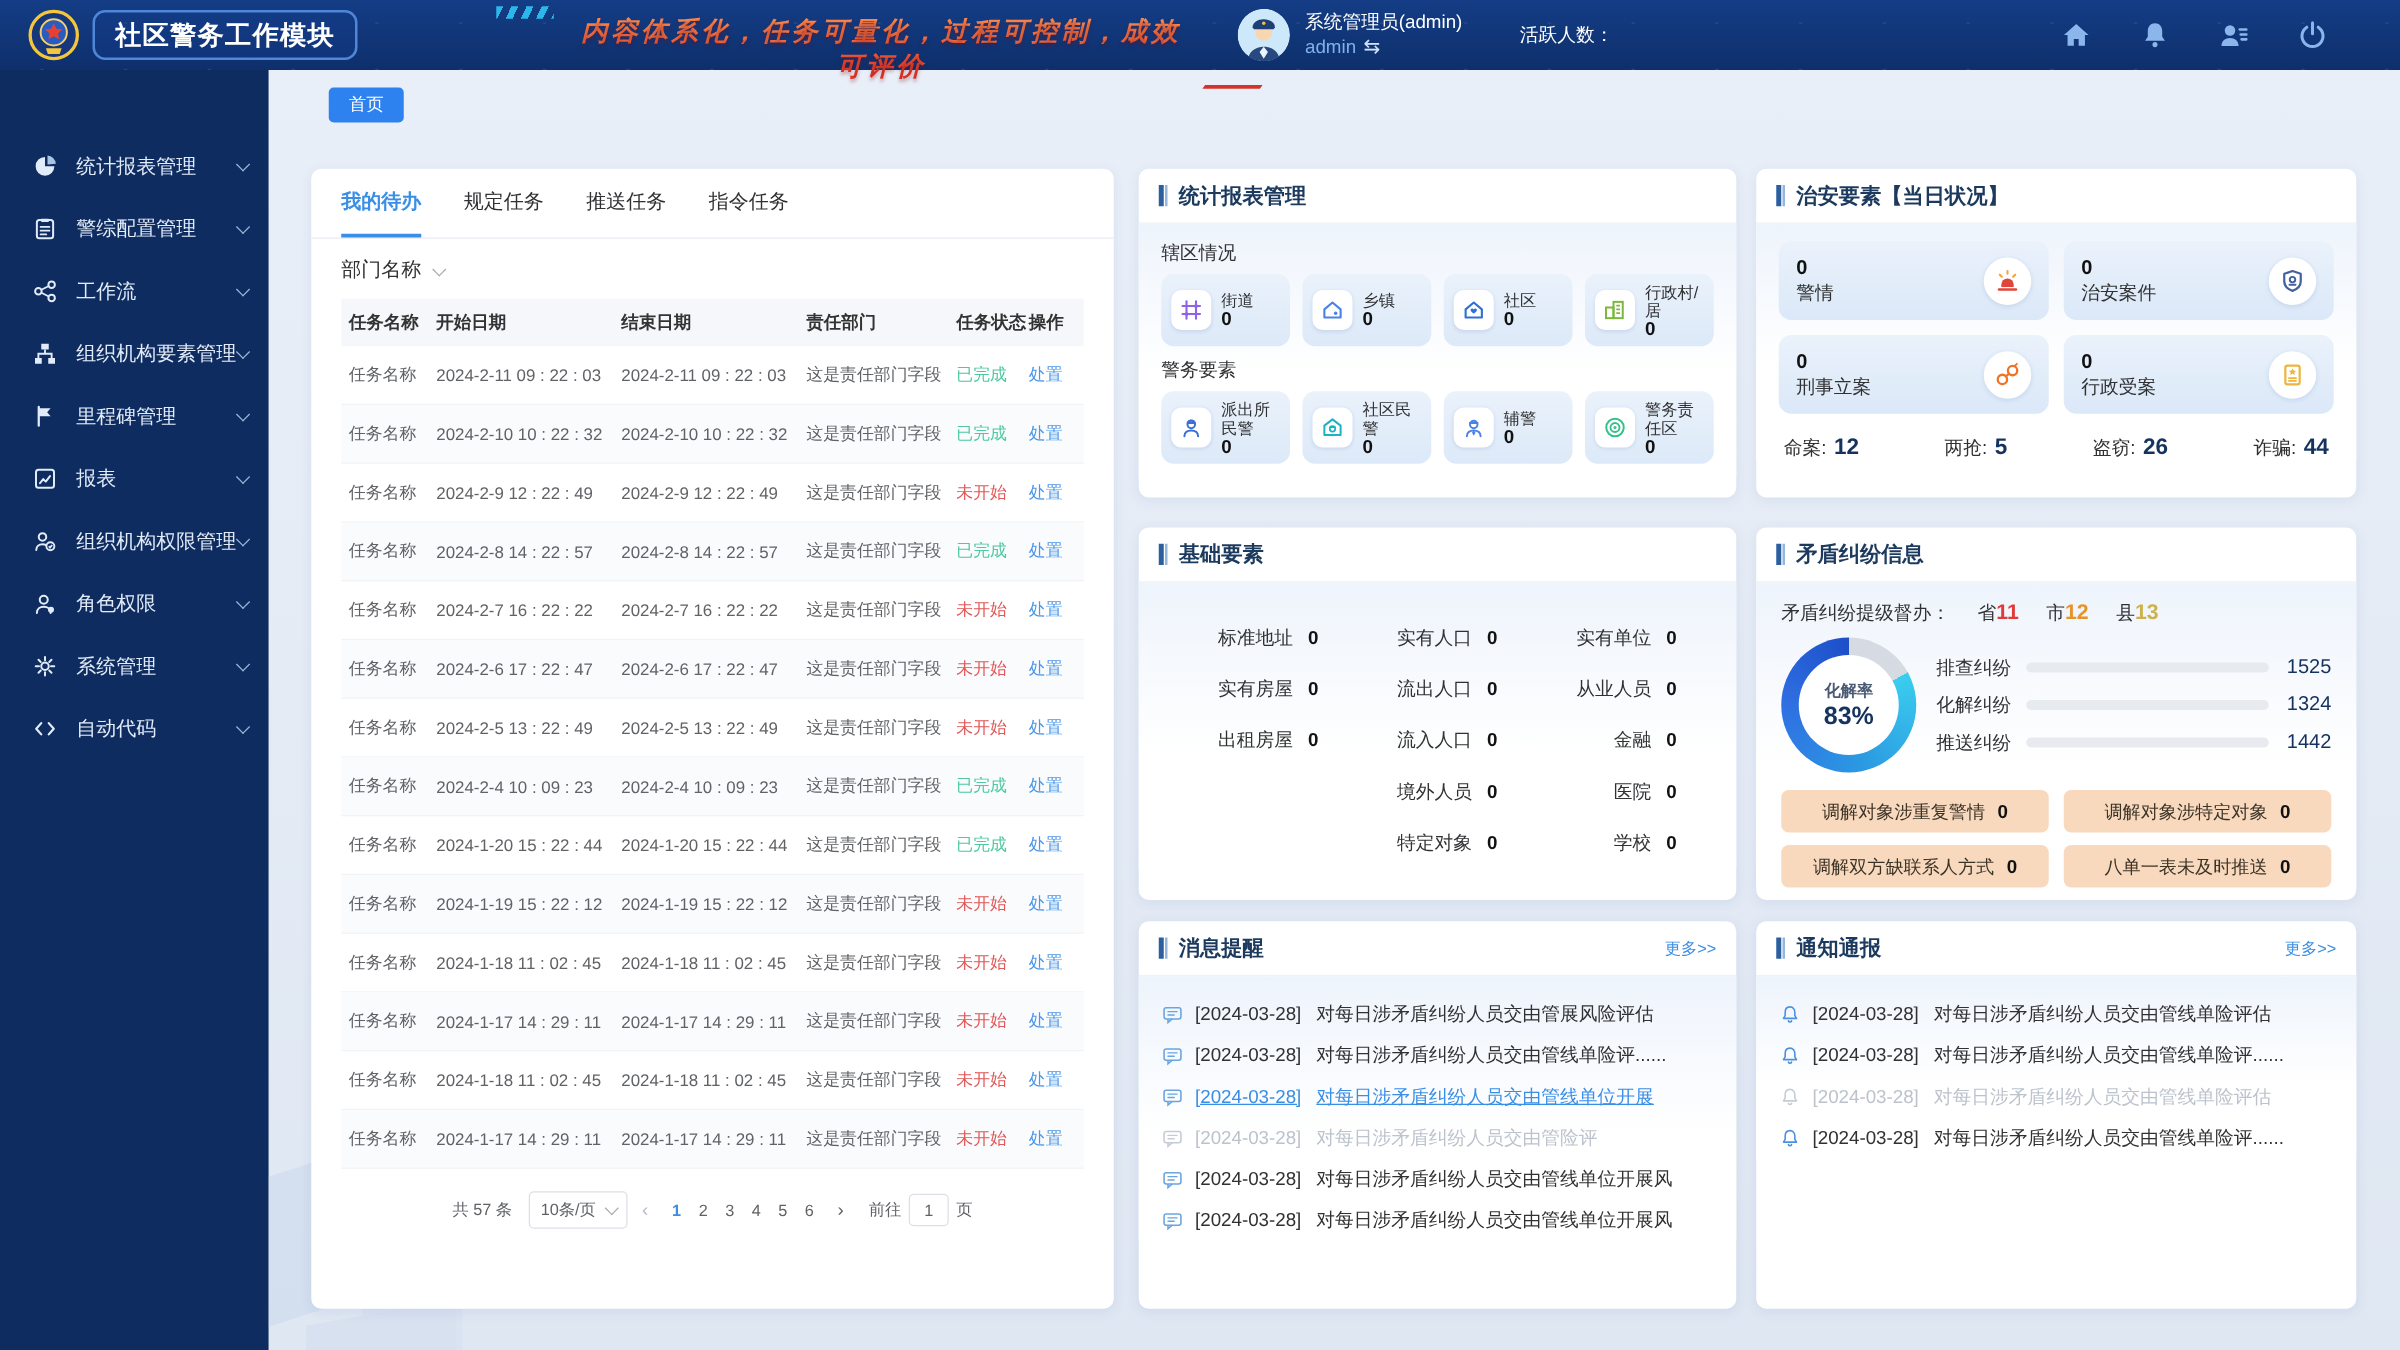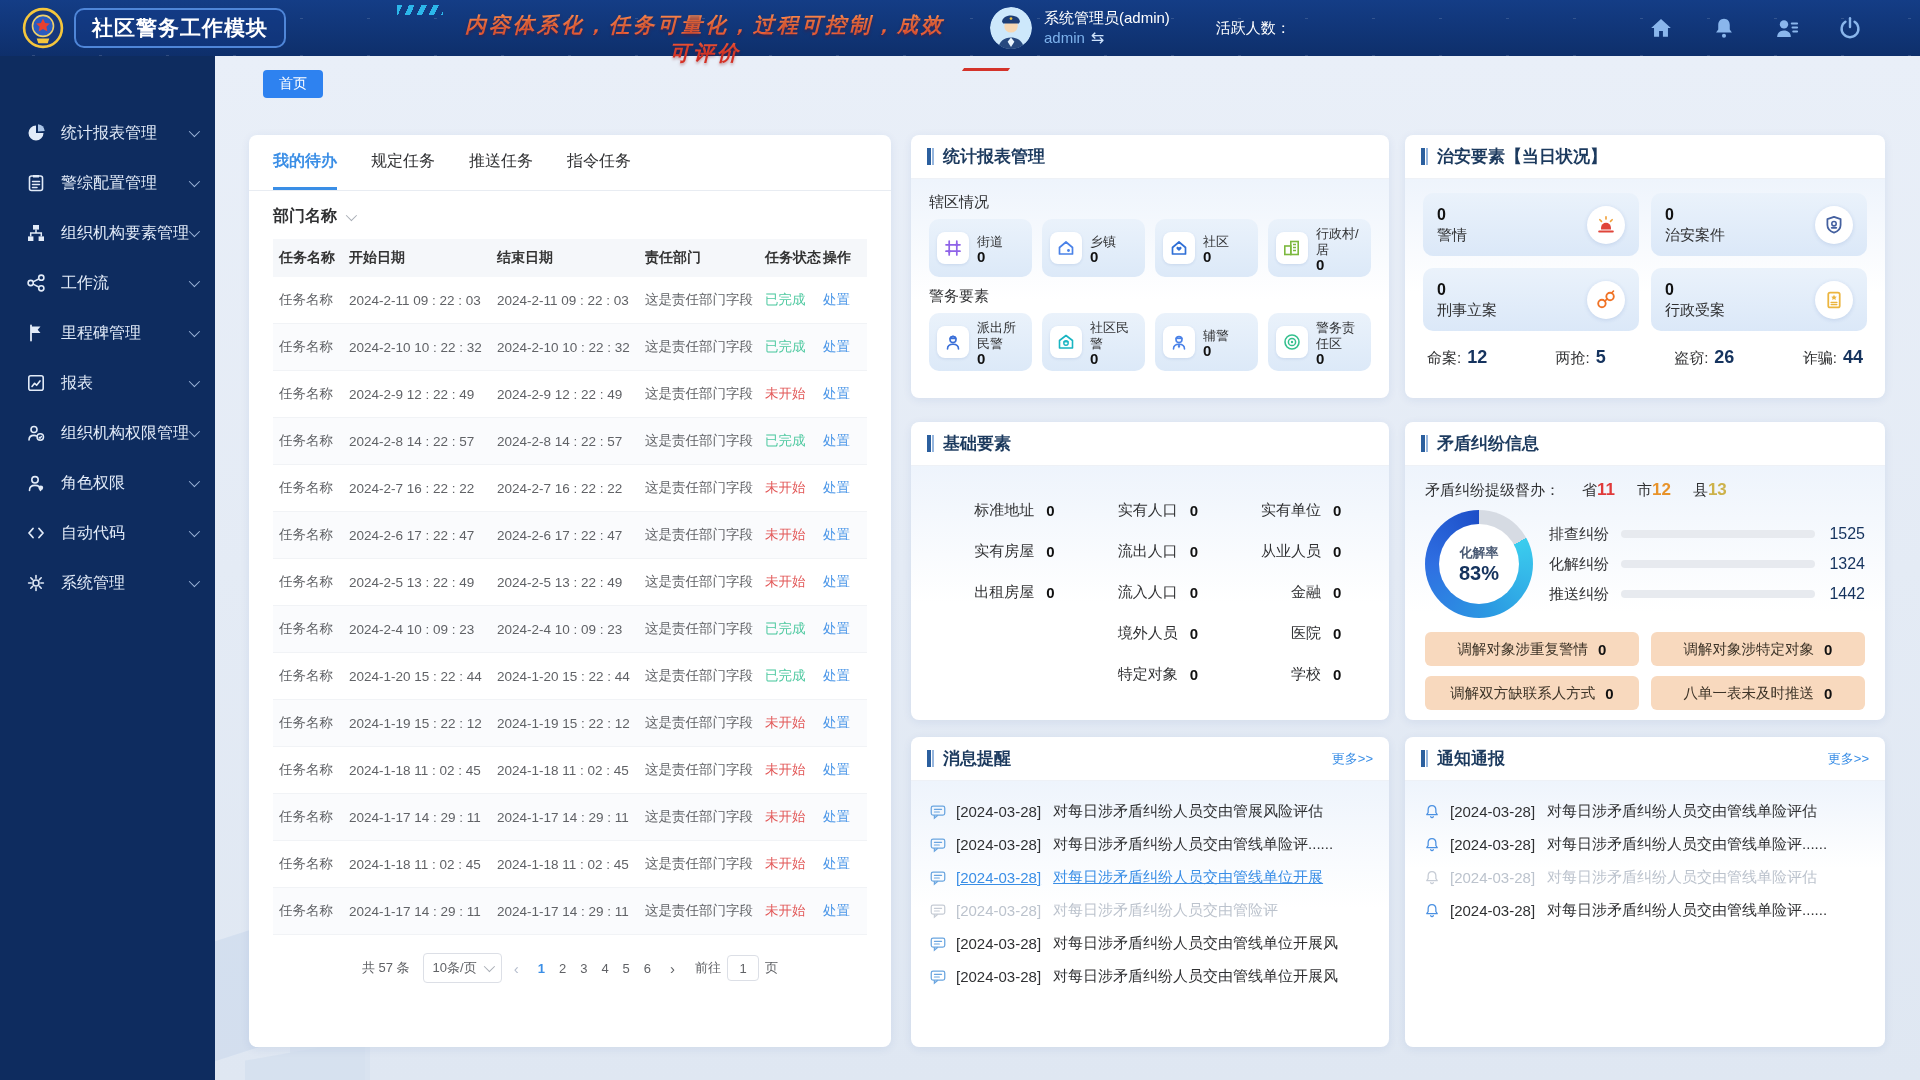--- a/index.html
+++ b/index.html
@@ -53,21 +53,21 @@
   .bar-mark{width:7px;height:17px;border-left:4px solid #2b5f9e;border-right:2px solid #96b6de;margin-right:9px}
   .card-title{font-size:17px;font-weight:bold;color:#1c3a5e}
   .more-link{margin-left:auto;color:#3a8ee6;font-size:13px;cursor:pointer}
   .wash{background:linear-gradient(180deg,#eef4fc 0%,#ffffff 60%)}
 
   
   .todo-card{height:912px}
   .tabs{display:flex;align-items:flex-end;gap:34px;padding:0 24px;height:56px;border-bottom:1px solid #e8ecf2}
   .tab{font-size:16px;color:#303133;padding-bottom:15px;cursor:pointer;border-bottom:3px solid transparent}
   .tab.active{color:#3a8ee6;border-bottom-color:#3a8ee6;font-weight:bold}
-  .filter-row{display:flex;align-items:center;padding:15px 24px 8px;font-size:16px;font-weight:bold;color:#303133}
+  .filter-row{display:flex;align-items:center;padding:15px 24px 8px;font-size:16px;font-weight:normal;color:#303133}
   .filter-caret{width:8px;height:8px;border-right:1.6px solid #a8adb5;border-bottom:1.6px solid #a8adb5;transform:rotate(45deg) translateY(-2px);margin-left:9px}
   .table{margin:4px 24px 0}
   .t-head,.t-row{display:flex;align-items:center}
   .t-head{background:#f5f7fa;height:38px;font-size:14px;font-weight:bold;color:#333}
   .t-row{height:47px;font-size:13.5px;color:#606266;border-bottom:1px solid #f1f3f6}
   .t-row:nth-child(even){background:#fafbfd}
   .c1{width:76px;padding-left:6px}
   .c2,.c3{width:148px}
   .c4{width:120px;white-space:nowrap;overflow:hidden}
   .c5{width:58px}
@@ -215,40 +215,40 @@
       <svg class="micon" viewBox="0 0 20 20">
           <rect x="3.5" y="3" width="13" height="14.5" rx="2" fill="none" stroke="#e2ebf8" stroke-width="1.6"></rect>
           <path d="M7 2h6v2.5H7z" fill="#e2ebf8"></path>
           <path d="M6.5 8.5h7M6.5 11.5h7M6.5 14.5h4.5" stroke="#e2ebf8" stroke-width="1.5" stroke-linecap="round"></path>
         </svg>
       <span>警综配置管理</span>
         <i class="caret"></i>
     </div>
     <div class="side-item">
       <svg class="micon" viewBox="0 0 20 20">
+          <circle cx="4.7" cy="10" r="2.6" fill="none" stroke="#e2ebf8" stroke-width="1.6"></circle>
+          <circle cx="15.3" cy="4.7" r="2.6" fill="none" stroke="#e2ebf8" stroke-width="1.6"></circle>
+          <circle cx="15.3" cy="15.3" r="2.6" fill="none" stroke="#e2ebf8" stroke-width="1.6"></circle>
+          <path d="M7.1 8.8l5.6-2.8M7.1 11.2l5.6 2.8" stroke="#e2ebf8" stroke-width="1.5"></path>
+        </svg>
+      <span>工作流</span>
+        <i class="caret"></i>
+    </div>
+    <div class="side-item">
+      <svg class="micon" viewBox="0 0 20 20">
           <rect x="7" y="2" width="6" height="4.6" fill="#e2ebf8"></rect>
           <rect x="2" y="13.4" width="5.4" height="4.6" fill="#e2ebf8"></rect>
           <rect x="12.6" y="13.4" width="5.4" height="4.6" fill="#e2ebf8"></rect>
           <path d="M10 6.6v3.4M4.7 13.4V10h10.6v3.4" stroke="#e2ebf8" stroke-width="1.5" fill="none"></path>
         </svg>
       <span>组织机构要素管理</span>
         <i class="caret"></i>
     </div>
     <div class="side-item">
       <svg class="micon" viewBox="0 0 20 20">
-          <circle cx="4.7" cy="10" r="2.6" fill="none" stroke="#e2ebf8" stroke-width="1.6"></circle>
-          <circle cx="15.3" cy="4.7" r="2.6" fill="none" stroke="#e2ebf8" stroke-width="1.6"></circle>
-          <circle cx="15.3" cy="15.3" r="2.6" fill="none" stroke="#e2ebf8" stroke-width="1.6"></circle>
-          <path d="M7.1 8.8l5.6-2.8M7.1 11.2l5.6 2.8" stroke="#e2ebf8" stroke-width="1.5"></path>
-        </svg>
-      <span>工作流</span>
-        <i class="caret"></i>
-    </div>
-    <div class="side-item">
-      <svg class="micon" viewBox="0 0 20 20">
           <path d="M5 2.5v15" stroke="#e2ebf8" stroke-width="1.8" stroke-linecap="round"></path>
           <path d="M5 3.5h9.5l-2.8 3.2 2.8 3.2H5z" fill="#e2ebf8"></path>
         </svg>
       <span>里程碑管理</span>
         <i class="caret"></i>
     </div>
     <div class="side-item">
       <svg class="micon" viewBox="0 0 20 20">
           <rect x="2.8" y="2.8" width="14.4" height="14.4" rx="2" fill="none" stroke="#e2ebf8" stroke-width="1.6"></rect>
           <path d="M6 13.5l2.6-3.2 2 2 3.4-4.4" stroke="#e2ebf8" stroke-width="1.6" fill="none" stroke-linecap="round" stroke-linejoin="round"></path>
@@ -270,31 +270,31 @@
       <svg class="micon" viewBox="0 0 20 20">
           <circle cx="9" cy="6.8" r="3.2" fill="none" stroke="#e2ebf8" stroke-width="1.6"></circle>
           <path d="M3.5 17.4c0-3.4 2.5-5 5.5-5s5.5 1.6 5.5 5" stroke="#e2ebf8" stroke-width="1.6" fill="none" stroke-linecap="round"></path>
           <circle cx="14.8" cy="14.8" r="2.4" fill="#e2ebf8"></circle>
         </svg>
       <span>角色权限</span>
         <i class="caret"></i>
     </div>
     <div class="side-item">
       <svg class="micon" viewBox="0 0 20 20">
-          <path d="M7 5.5L3 10l4 4.5M13 5.5L17 10l-4 4.5" stroke="#e2ebf8" stroke-width="1.8" fill="none" stroke-linecap="round" stroke-linejoin="round"></path>
-        </svg>
-      <span>自动代码</span>
-        <i class="caret"></i>
-    </div>
-    <div class="side-item">
-      <svg class="micon" viewBox="0 0 20 20">
           <circle cx="10" cy="10" r="3" fill="none" stroke="#e2ebf8" stroke-width="1.6"></circle>
           <path d="M10 2.6v2.6M10 14.8v2.6M2.6 10h2.6M14.8 10h2.6M4.8 4.8l1.8 1.8M13.4 13.4l1.8 1.8M15.2 4.8l-1.8 1.8M6.6 13.4l-1.8 1.8" stroke="#e2ebf8" stroke-width="1.6" stroke-linecap="round"></path>
         </svg>
       <span>系统管理</span>
+        <i class="caret"></i>
+    </div>
+    <div class="side-item">
+      <svg class="micon" viewBox="0 0 20 20">
+          <path d="M7 5.5L3 10l4 4.5M13 5.5L17 10l-4 4.5" stroke="#e2ebf8" stroke-width="1.8" fill="none" stroke-linecap="round" stroke-linejoin="round"></path>
+        </svg>
+      <span>自动代码</span>
         <i class="caret"></i>
     </div>
   </aside>
 
   <main class="main">
     <div class="deco">
         <i></i>
         <i></i>
         <i></i>
       </div>

